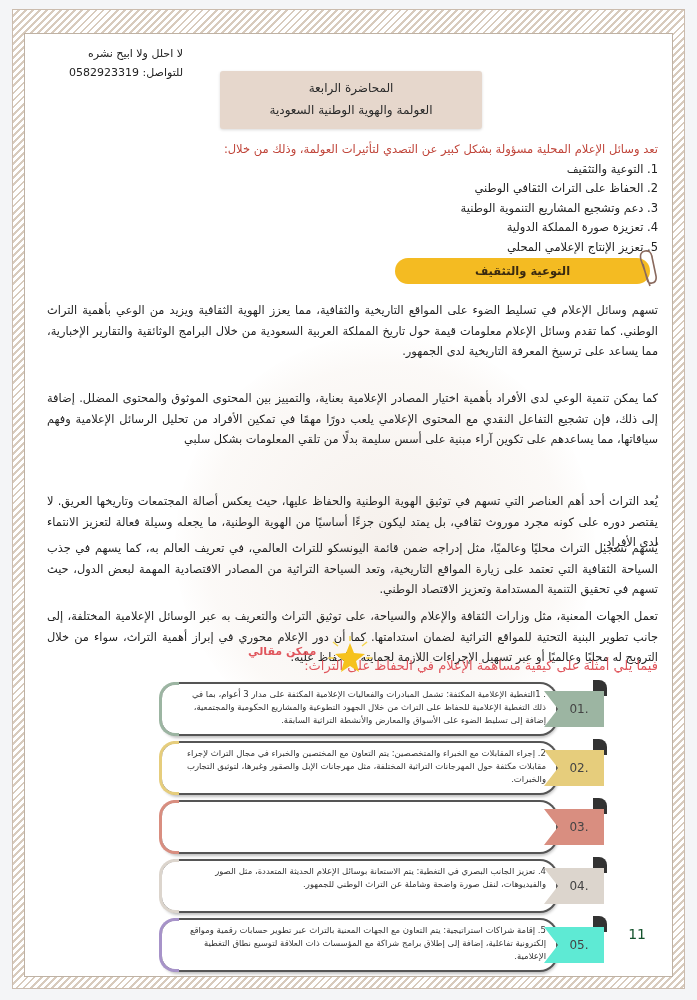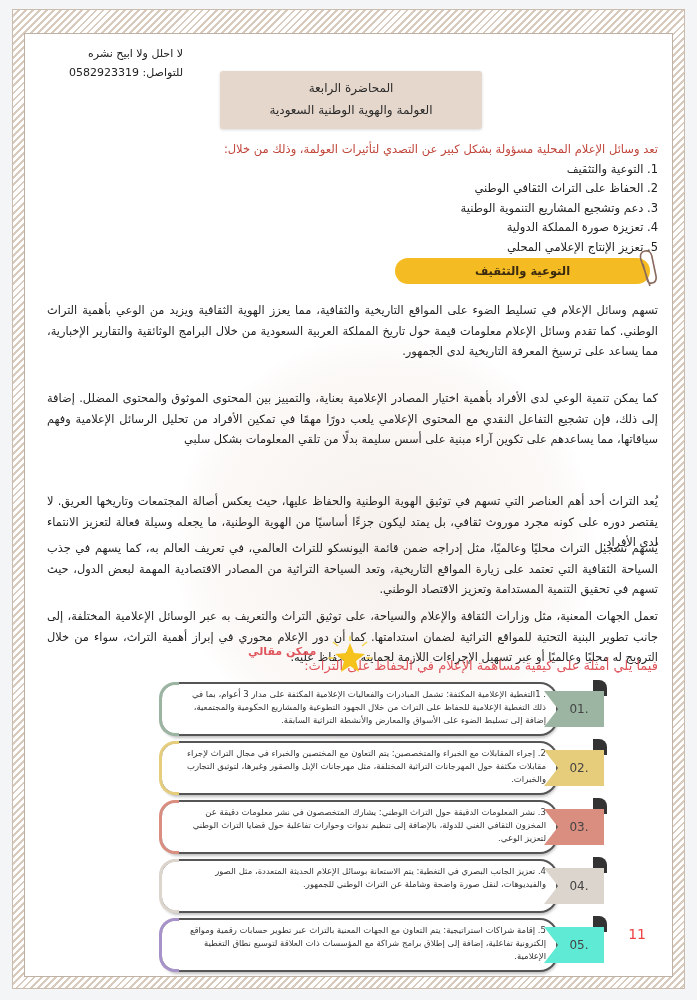--- a/index.html
+++ b/index.html
@@ -69,21 +69,21 @@
   .card .txt.right { text-align:right; }
   .tag {
     position:absolute; left:519px; width:60px; height:36px;
     clip-path: polygon(0 0, 100% 0, 100% 100%, 0 100%, 14px 50%);
     font-size:12px; color:#444; text-align:center; line-height:36px; padding-left:10px; box-sizing:border-box;
   }
   .tag-tab {
     position:absolute; left:568px; width:14px; height:16px; background:#333; border-radius:0 8px 0 0;
   }
   .page-number {
-    position:absolute; right:26px; bottom:34px; font-size:14px; color:#ef4444;
+    position:absolute; right:26px; bottom:34px; font-size:14px; color:#14532d;
   }
 </style>
 </head>
 <body>
 
 <div class="page-frame">
   <div class="page-inner">
     <div class="watermark"></div>
 
     <div class="owner-note">
@@ -141,21 +141,20 @@
         <div class="tag-tab" style="top: 646px;"></div>
         <div class="tag" style="top: 657px; background: rgb(156, 181, 162);">01.</div>
         <div class="card" style="top: 707px;">
           <div class="accent" style="border-color: rgb(230, 205, 124);"></div>
           <div class="txt">2. إجراء المقابلات مع الخبراء والمتخصصين: يتم التعاون مع المختصين والخبراء في مجال التراث لإجراء مقابلات مكثفة حول المهرجانات التراثية المختلفة، مثل مهرجانات الإبل والصقور وغيرها، لتوثيق التجارب والخبرات.</div>
         </div>
         <div class="tag-tab" style="top: 705px;"></div>
         <div class="tag" style="top: 716px; background: rgb(230, 205, 124);">02.</div>
         <div class="card" style="top: 766px;">
           <div class="accent" style="border-color: rgb(217, 142, 128);"></div>
-          <div class="txt right">3. نشر المعلومات الدقيقة حول التراث الوطني: يشارك المتخصصون في نشر معلومات دقيقة عن المخزون الثقافي الغني للدولة، بالإضافة إلى تنظيم ندوات وحوارات تفاعلية حول قضايا التراث الوطني لتعزيز الوعي.</div>
         </div>
         <div class="tag-tab" style="top: 764px;"></div>
         <div class="tag" style="top: 775px; background: rgb(217, 142, 128);">03.</div>
         <div class="card" style="top: 825px;">
           <div class="accent" style="border-color: rgb(220, 213, 205);"></div>
           <div class="txt right">4. تعزيز الجانب البصري في التغطية: يتم الاستعانة بوسائل الإعلام الحديثة المتعددة، مثل الصور والفيديوهات، لنقل صورة واضحة وشاملة عن التراث الوطني للجمهور.</div>
         </div>
         <div class="tag-tab" style="top: 823px;"></div>
         <div class="tag" style="top: 834px; background: rgb(220, 213, 205);">04.</div>
         <div class="card" style="top: 884px;">

